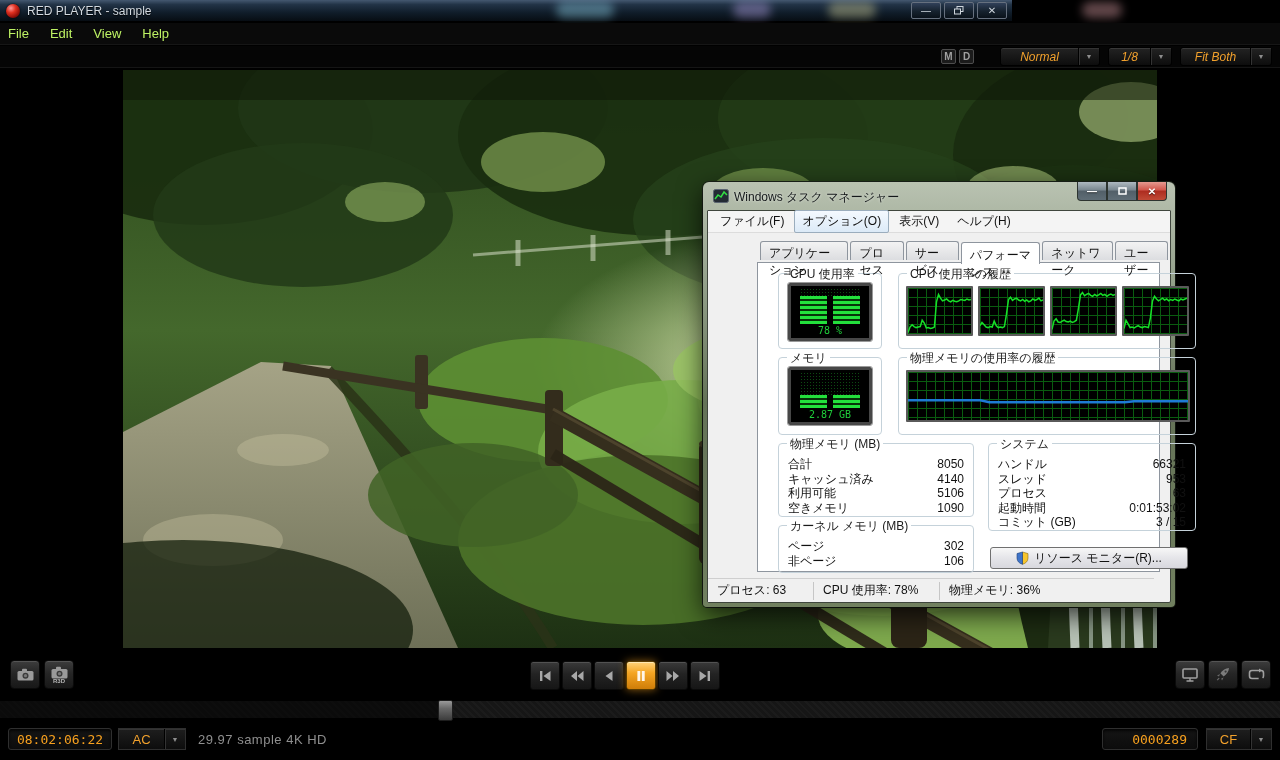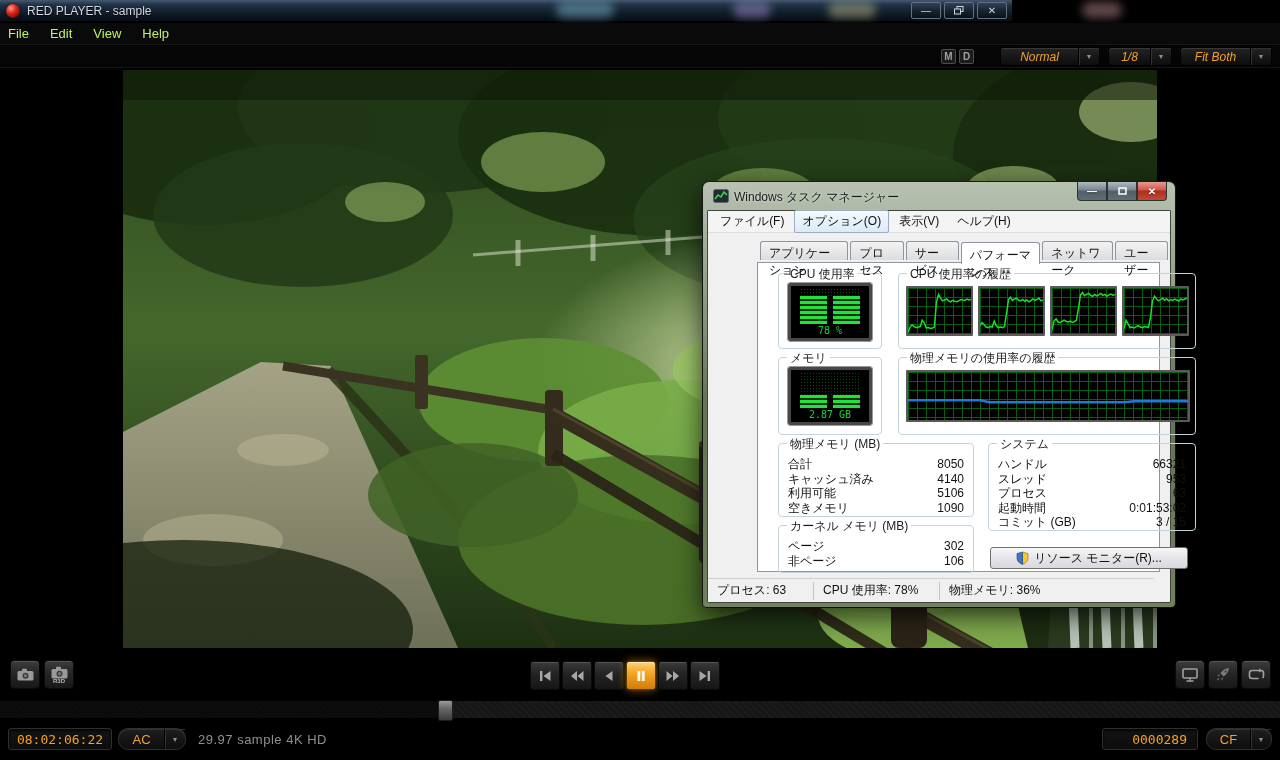--- a/index.html
+++ b/index.html
@@ -114,21 +114,21 @@
     box-shadow:inset 0 1px 0 #ffe7b0, 0 0 8px rgba(245,160,30,.55); border-color:#5a3c00; }
   .timeline { position:absolute; left:0; top:700px; width:1280px; height:19px; background:#161616;
     background-image:repeating-linear-gradient(45deg,rgba(255,255,255,.025) 0 2px,transparent 2px 5px); border-top:1px solid #000; border-bottom:1px solid #000; }
   .timeline-played { position:absolute; left:0; top:0; height:100%; background:rgba(0,0,0,.5); }
   .timeline-handle { position:absolute; top:-1px; width:15px; height:21px; border:1px solid #1d1d1d; border-radius:2px;
     background:linear-gradient(180deg,#9a9a9a 0%,#686868 40%,#3c3c3c 100%); }
   .footer { position:absolute; left:0; top:726px; width:1280px; height:26px; display:flex; align-items:center; }
   .fbox { height:22px; background:linear-gradient(180deg,#151515,#0c0c0c); border:1px solid #2f2f2f; border-radius:3px;
     box-shadow:inset 0 2px 3px rgba(0,0,0,.8); display:flex; align-items:center; justify-content:center;
     color:#f7a01e; font-family:"DejaVu Sans Mono",monospace; font-size:13px; }
-  .fdd { height:22px; display:flex; align-items:stretch; border:1px solid #2f2f2f; border-radius:10px;
+  .fdd { height:22px; display:flex; align-items:stretch; border:1px solid #2f2f2f; border-radius:0;
     background:linear-gradient(180deg,#1e1e1e,#0d0d0d); box-shadow:inset 0 1px 0 #343434; }
   .fdd .dd-label { font-size:13px; }
   .clip-info { color:#8f8f8f; font-size:13px; margin-left:12px; letter-spacing:.5px; }
   .spacer { flex:1; }
 </style>
 </head>
 <body>
 
 <div class="stage">
 

